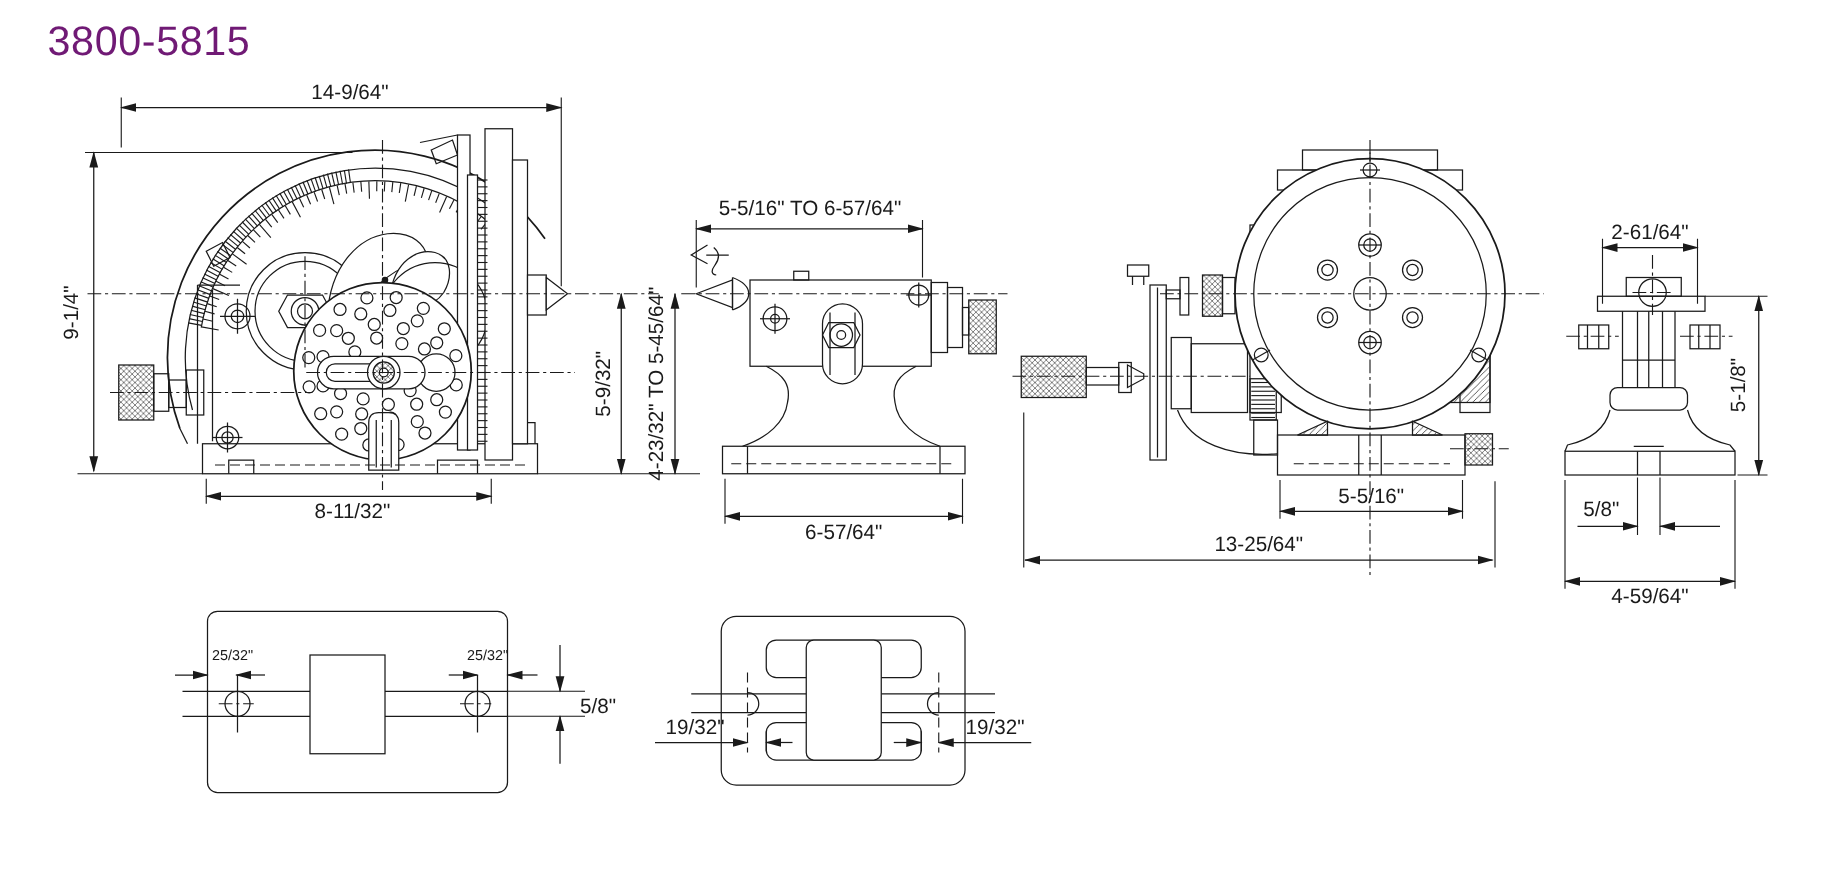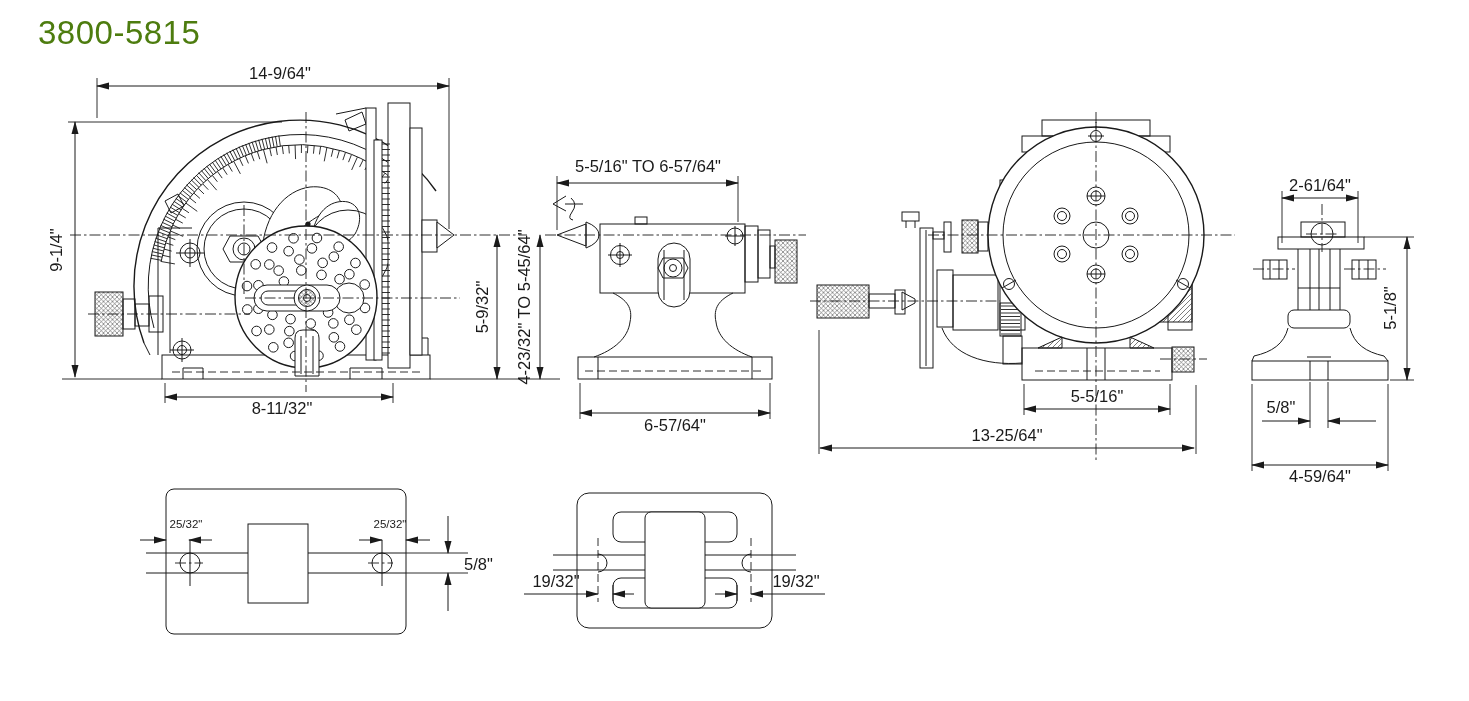--- a/index.html
+++ b/index.html
@@ -1,18 +1,18 @@
 <!DOCTYPE html>
 <html><head>
 <meta charset="utf-8">
 <style>
   html,body{margin:0;padding:0;background:#ffffff;}
   .sheet{position:relative;width:1469px;height:701px;background:#ffffff;overflow:hidden;
          font-family:"Liberation Sans",sans-serif;color:#1a1a1a;}
-  .title{position:absolute;left:38px;top:14px;font-size:33px;letter-spacing:.5px;color:#4d7c0f;}
+  .title{position:absolute;left:38px;top:14px;font-size:33px;letter-spacing:.5px;color:#701a75;}
   svg{position:absolute;left:0;top:0;}
   svg .ln{stroke:#1a1a1a;stroke-width:1;fill:none;}
   svg .thk{stroke:#1a1a1a;stroke-width:1.4;fill:none;}
   svg .wht{fill:#ffffff;stroke:#1a1a1a;stroke-width:1;}
   svg .whtk{fill:#ffffff;stroke:#1a1a1a;stroke-width:1.4;}
   svg .cl{stroke:#1a1a1a;stroke-width:.9;fill:none;stroke-dasharray:11 3 2.5 3;}
   svg .hid{stroke:#1a1a1a;stroke-width:.9;fill:none;stroke-dasharray:8 4;}
   svg .dim{stroke:#1a1a1a;stroke-width:1;fill:none;marker-start:url(#arw);marker-end:url(#arw);}
   svg .dime{stroke:#1a1a1a;stroke-width:1;fill:none;marker-end:url(#arw);}
   svg .ext{stroke:#1a1a1a;stroke-width:.9;fill:none;}

